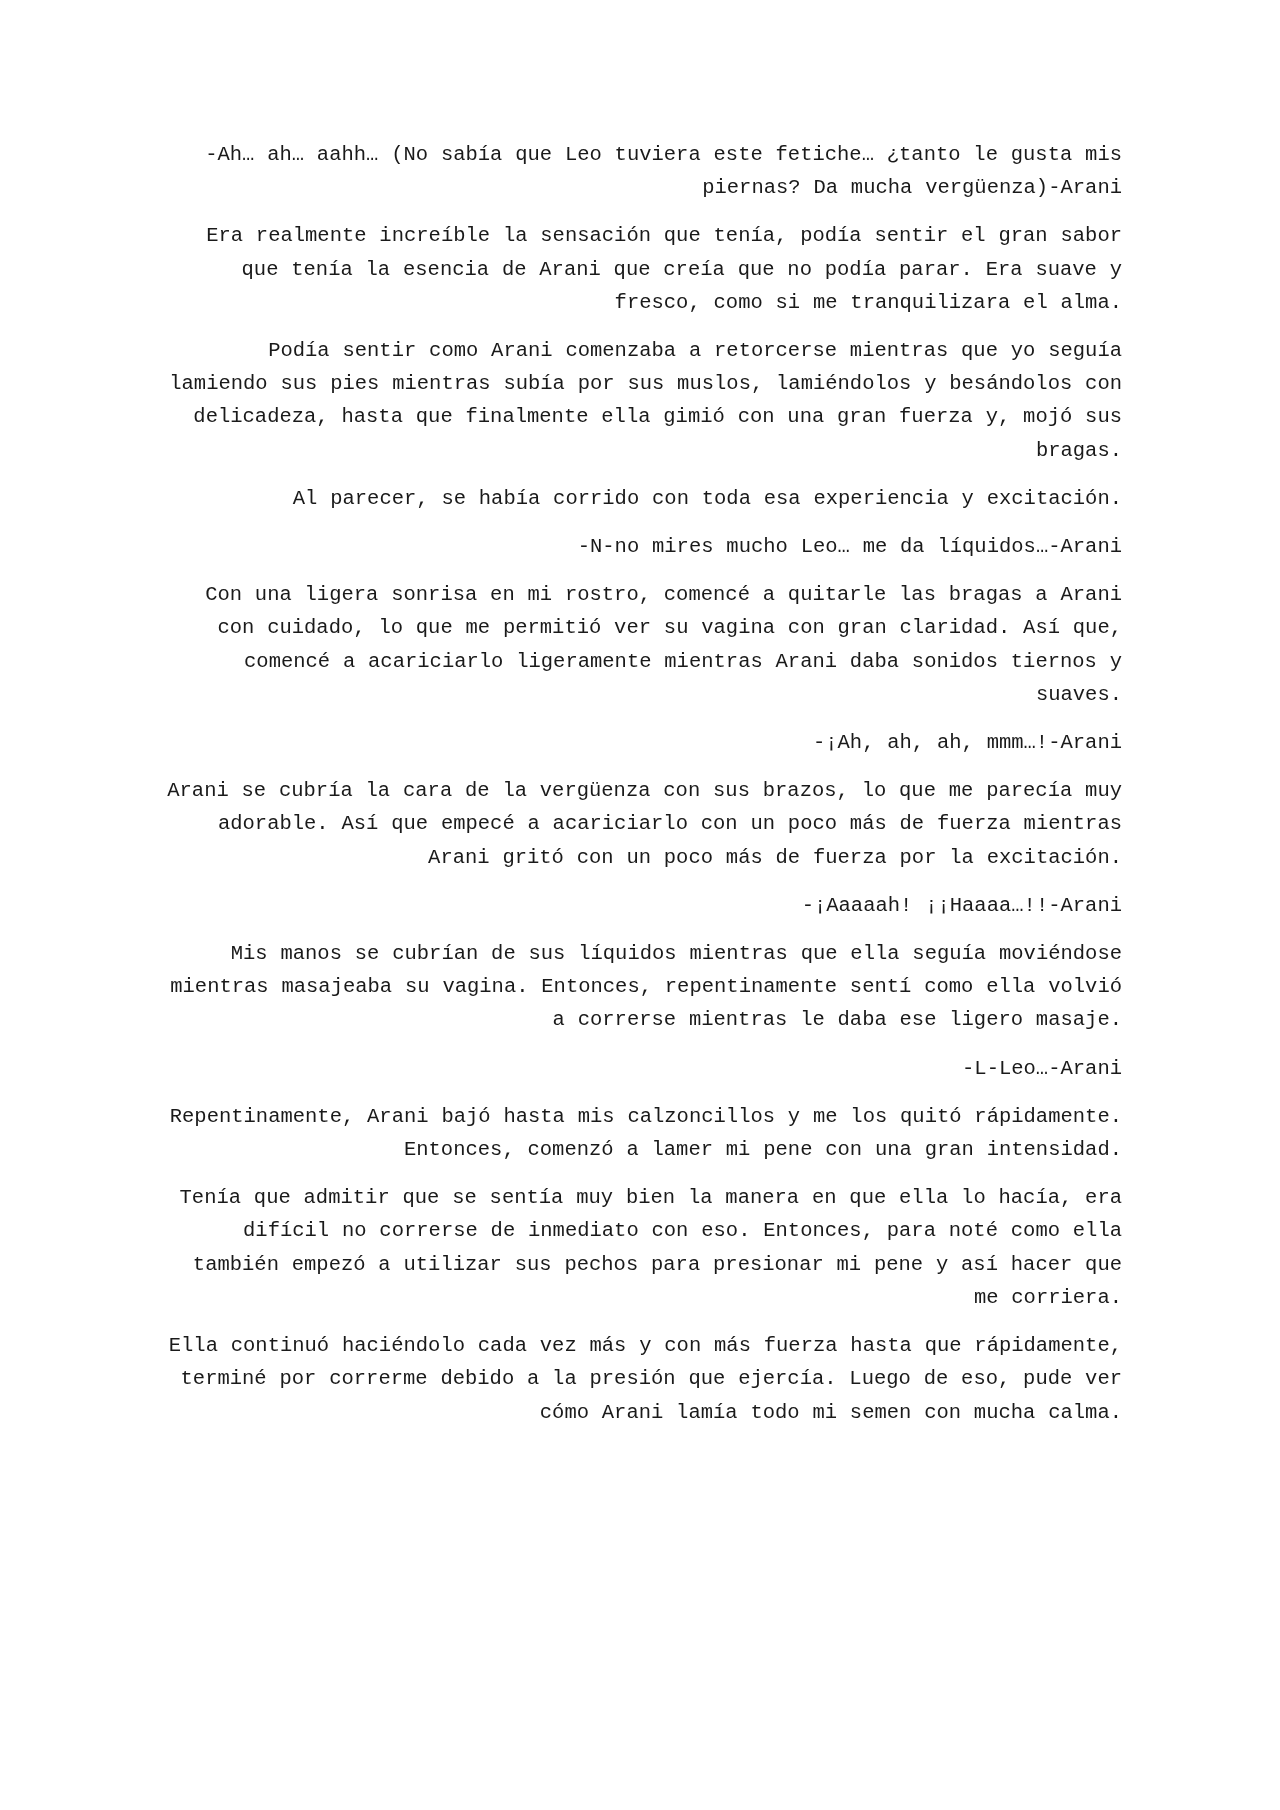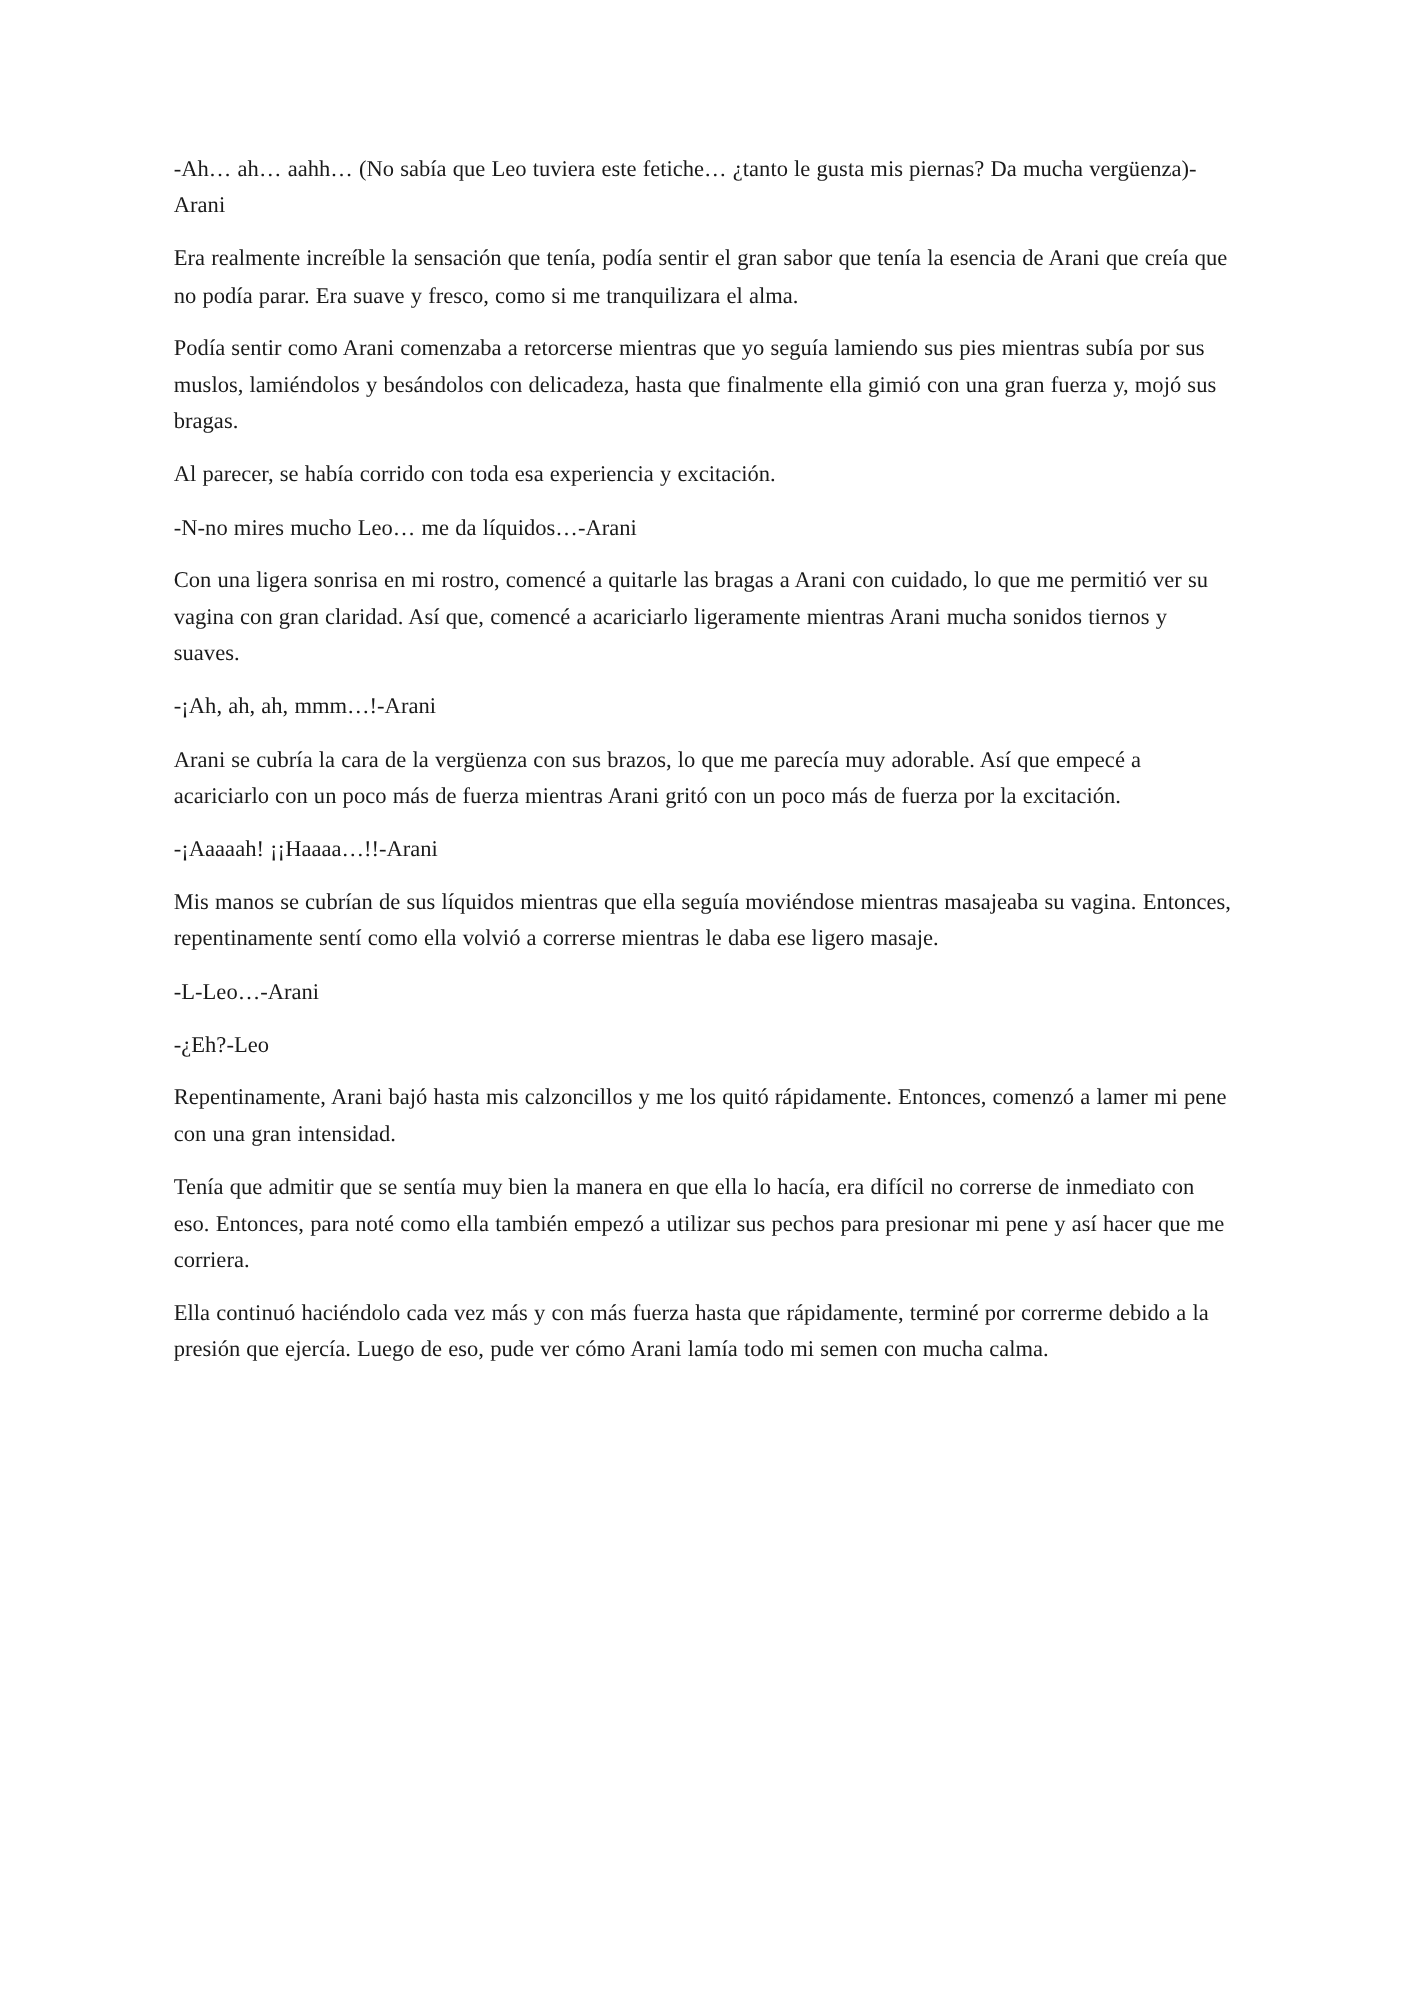--- a/index.html
+++ b/index.html
@@ -15,38 +15,38 @@
     box-sizing: border-box;
     padding: 138px 158px 0 158px;
     font-family: "Liberation Serif", "DejaVu Serif", serif;
     color: #1a1a1a;
     overflow: hidden;
   }
   .doc p {
     margin: 0 0 15px 0;
     font-size: 20.5px;
     line-height: 1.62;
-    text-align: left;
+    text-align: right;
     word-spacing: 0.5px;
+    font-family: Liberation Mono, monospace;
   }
 </style>
 </head>
 <body>
 
 <div class="page">
   <div class="doc">
       <p>-Ah… ah… aahh… (No sabía que Leo tuviera este fetiche… ¿tanto le gusta mis piernas? Da mucha vergüenza)-Arani</p>
       <p>Era realmente increíble la sensación que tenía, podía sentir el gran sabor que tenía la esencia de Arani que creía que no podía parar. Era suave y fresco, como si me tranquilizara el alma.</p>
       <p>Podía sentir como Arani comenzaba a retorcerse mientras que yo seguía lamiendo sus pies mientras subía por sus muslos, lamiéndolos y besándolos con delicadeza, hasta que finalmente ella gimió con una gran fuerza y, mojó sus bragas.</p>
       <p>Al parecer, se había corrido con toda esa experiencia y excitación.</p>
       <p>-N-no mires mucho Leo… me da líquidos…-Arani</p>
-      <p>Con una ligera sonrisa en mi rostro, comencé a quitarle las bragas a Arani con cuidado, lo que me permitió ver su vagina con gran claridad. Así que, comencé a acariciarlo ligeramente mientras Arani mucha sonidos tiernos y suaves.</p>
+      <p>Con una ligera sonrisa en mi rostro, comencé a quitarle las bragas a Arani con cuidado, lo que me permitió ver su vagina con gran claridad. Así que, comencé a acariciarlo ligeramente mientras Arani daba sonidos tiernos y suaves.</p>
       <p>-¡Ah, ah, ah, mmm…!-Arani</p>
       <p>Arani se cubría la cara de la vergüenza con sus brazos, lo que me parecía muy adorable. Así que empecé a acariciarlo con un poco más de fuerza mientras Arani gritó con un poco más de fuerza por la excitación.</p>
       <p>-¡Aaaaah! ¡¡Haaaa…!!-Arani</p>
       <p>Mis manos se cubrían de sus líquidos mientras que ella seguía moviéndose mientras masajeaba su vagina. Entonces, repentinamente sentí como ella volvió a correrse mientras le daba ese ligero masaje.</p>
       <p>-L-Leo…-Arani</p>
-      <p>-¿Eh?-Leo</p>
       <p>Repentinamente, Arani bajó hasta mis calzoncillos y me los quitó rápidamente. Entonces, comenzó a lamer mi pene con una gran intensidad.</p>
       <p>Tenía que admitir que se sentía muy bien la manera en que ella lo hacía, era difícil no correrse de inmediato con eso. Entonces, para noté como ella también empezó a utilizar sus pechos para presionar mi pene y así hacer que me corriera.</p>
       <p>Ella continuó haciéndolo cada vez más y con más fuerza hasta que rápidamente, terminé por correrme debido a la presión que ejercía. Luego de eso, pude ver cómo Arani lamía todo mi semen con mucha calma.</p>
     </div>
 </div>
 
 </body></html>

